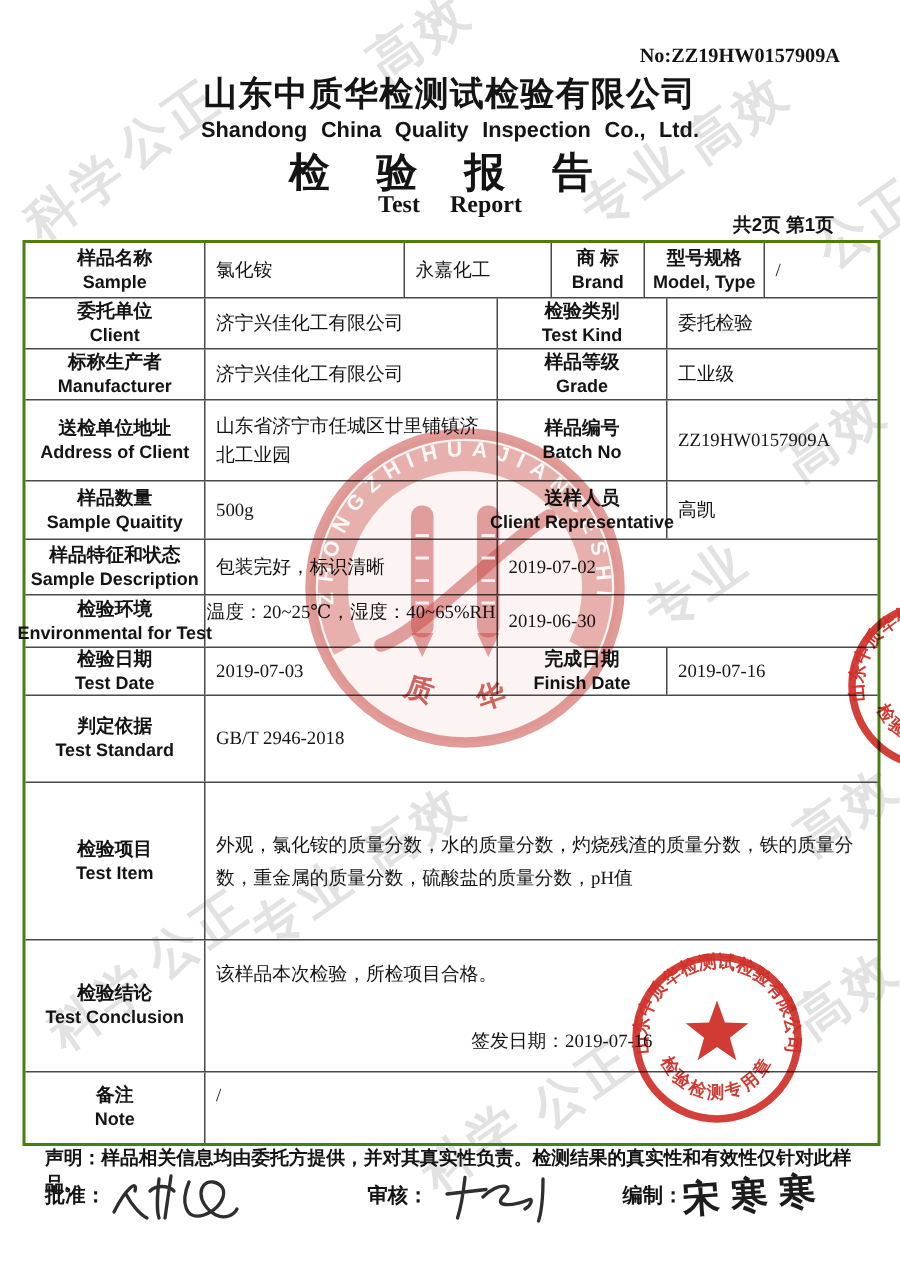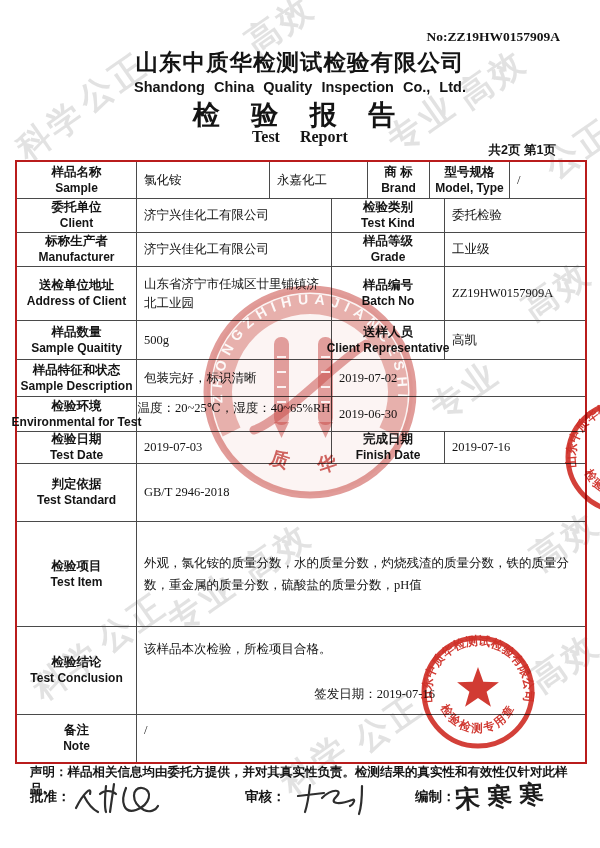--- a/index.html
+++ b/index.html
@@ -14,21 +14,21 @@
   .company-cn{position:absolute;top:47px;left:0;width:100%;text-align:center;
               font-size:22.5px;font-weight:bold;letter-spacing:1px;z-index:1;}
   .company-en{position:absolute;top:79px;left:0;width:100%;text-align:center;
               font-size:14.5px;font-weight:bold;word-spacing:5px;z-index:1;}
   .title-cn{position:absolute;top:97px;left:0;width:100%;text-align:center;
             font-size:27px;font-weight:bold;letter-spacing:12px;z-index:1;}
   .title-en{position:absolute;top:128px;left:0;width:100%;text-align:center;
             font-family:"Liberation Serif",serif;font-size:16px;font-weight:bold;word-spacing:16px;z-index:1;}
   .page-info{position:absolute;top:142px;right:44px;font-size:12.5px;font-weight:bold;z-index:1;}
   
-  .tbl{position:absolute;top:160px;left:15px;width:568px;border:2px solid #b91c1c;z-index:1;}
+  .tbl{position:absolute;top:160px;left:15px;width:568px;border:2px solid #4d7c0f;z-index:1;}
   .tr{display:flex;border-bottom:1px solid #4a4a4a;box-sizing:border-box;}
   .tr:last-child{border-bottom:none;}
   .td{box-sizing:border-box;border-right:1px solid #4a4a4a;display:flex;flex-direction:column;
       align-items:center;justify-content:center;overflow:visible;}
   .td:last-child{border-right:none;}
   .lab{text-align:center;}
   .lab-cn{font-size:12.5px;font-weight:bold;line-height:1.25;white-space:nowrap;}
   .lab-en{font-size:12px;font-weight:bold;line-height:1.2;white-space:nowrap;}
   .val{flex-direction:row;justify-content:flex-start;align-items:center;padding:2px 7px;
        font-family:"Liberation Serif","DejaVu Serif",serif;font-size:12.5px;line-height:1.45;text-align:left;}

